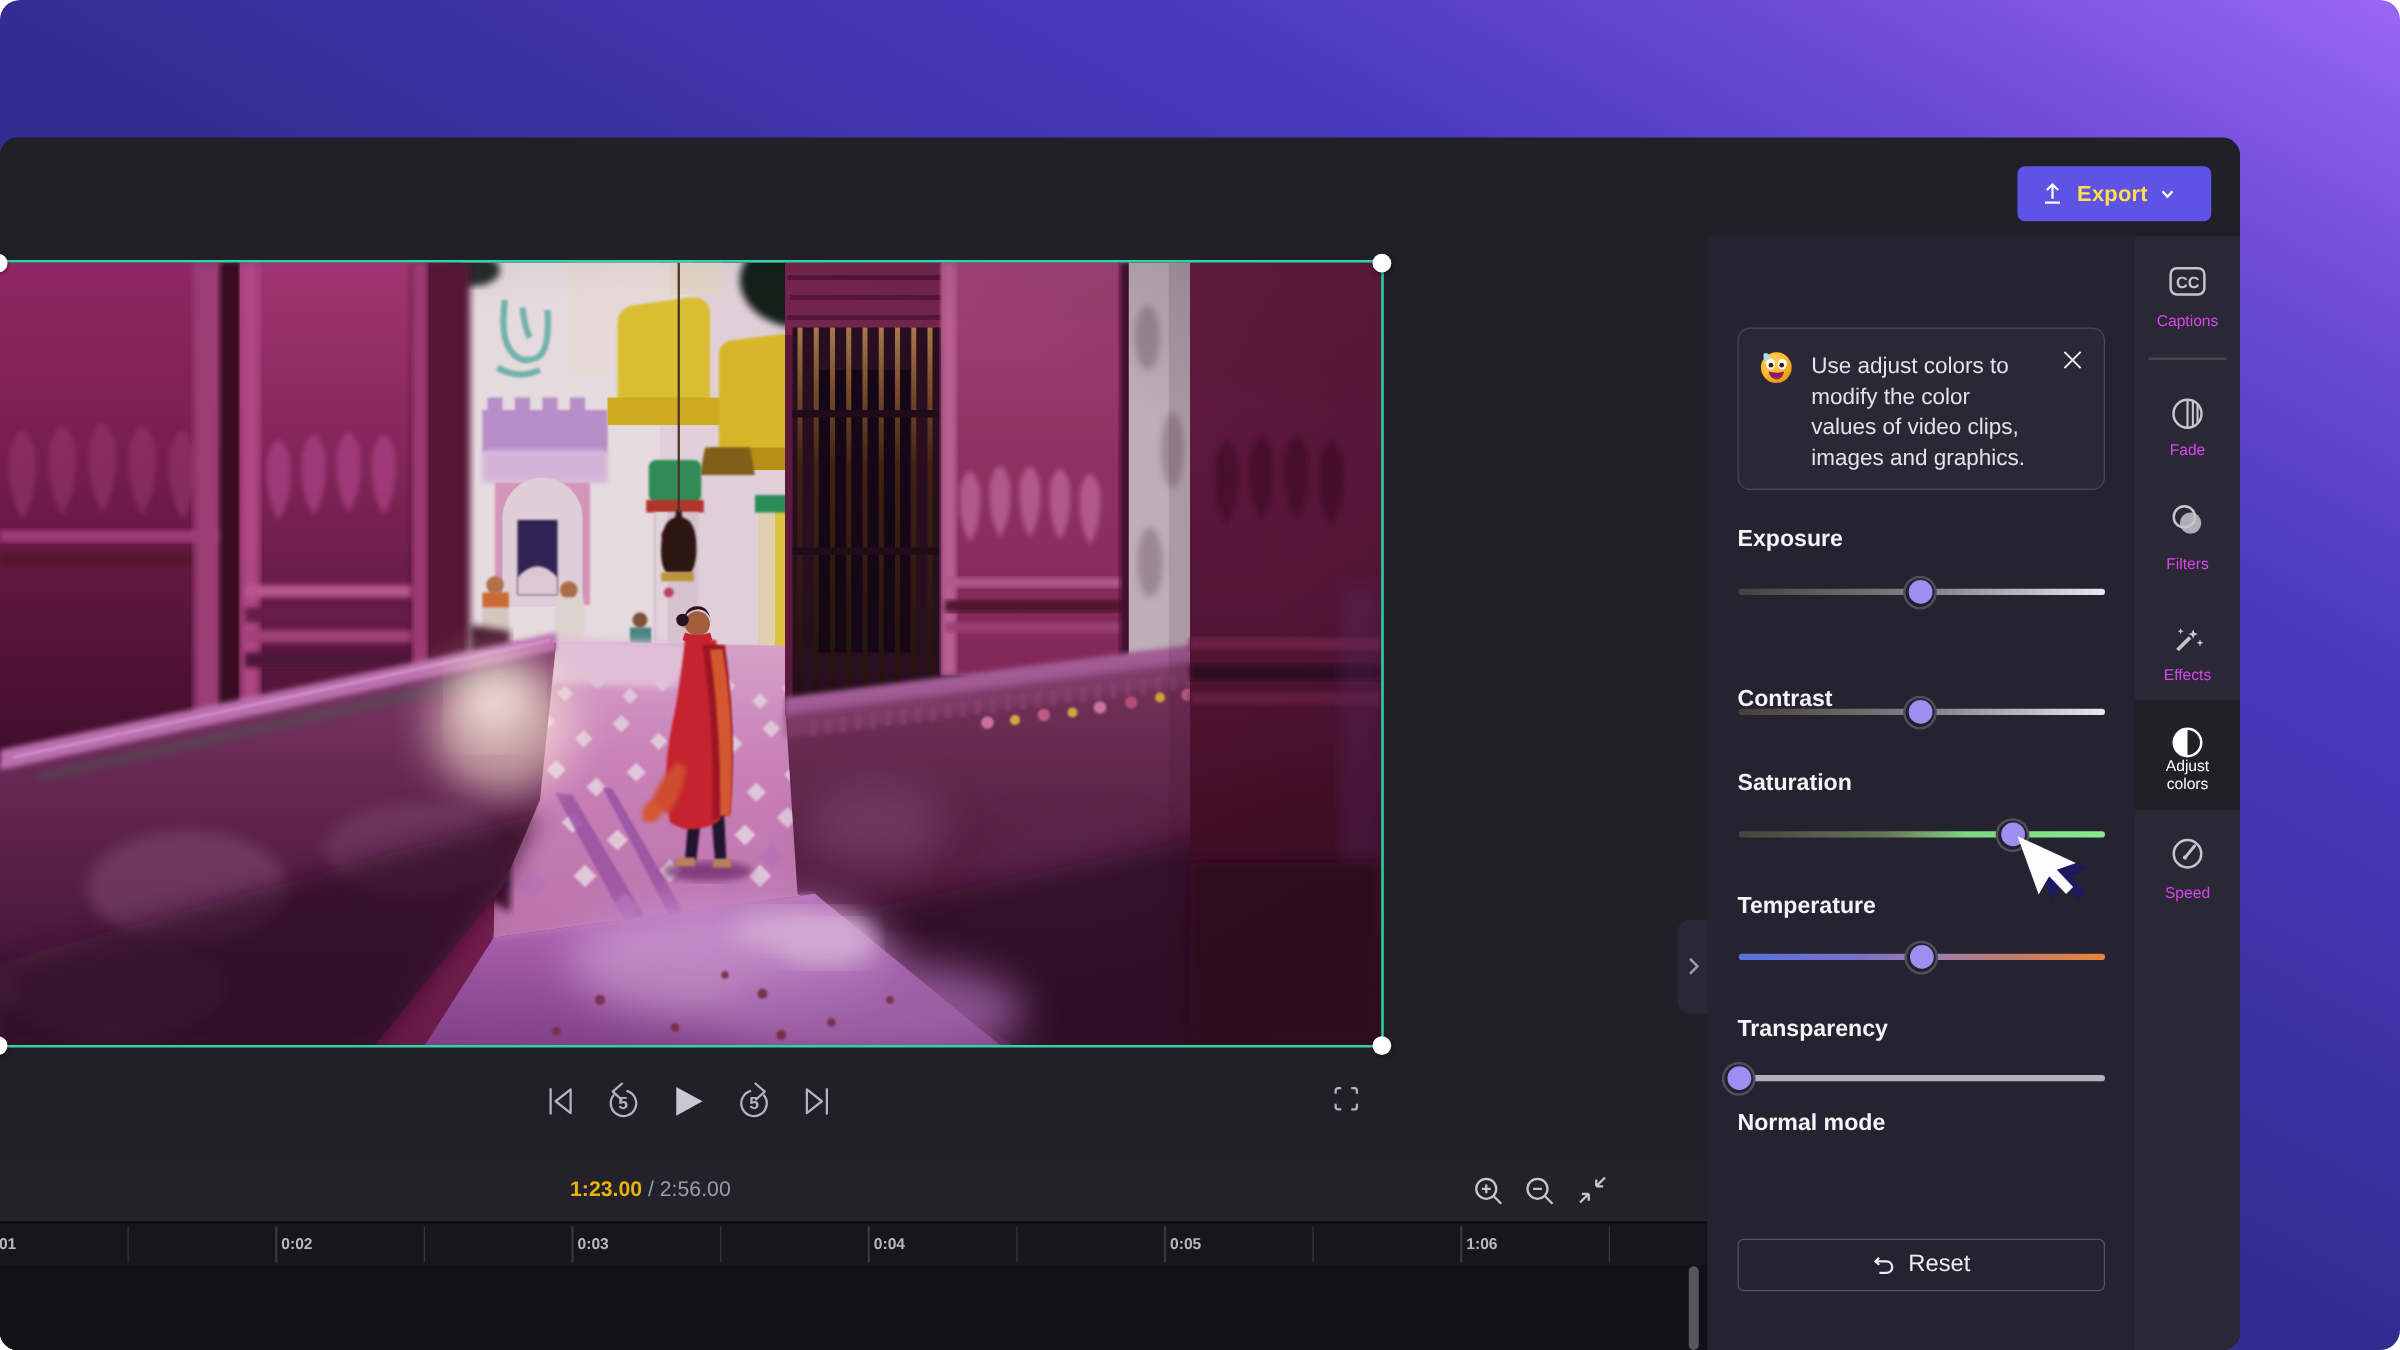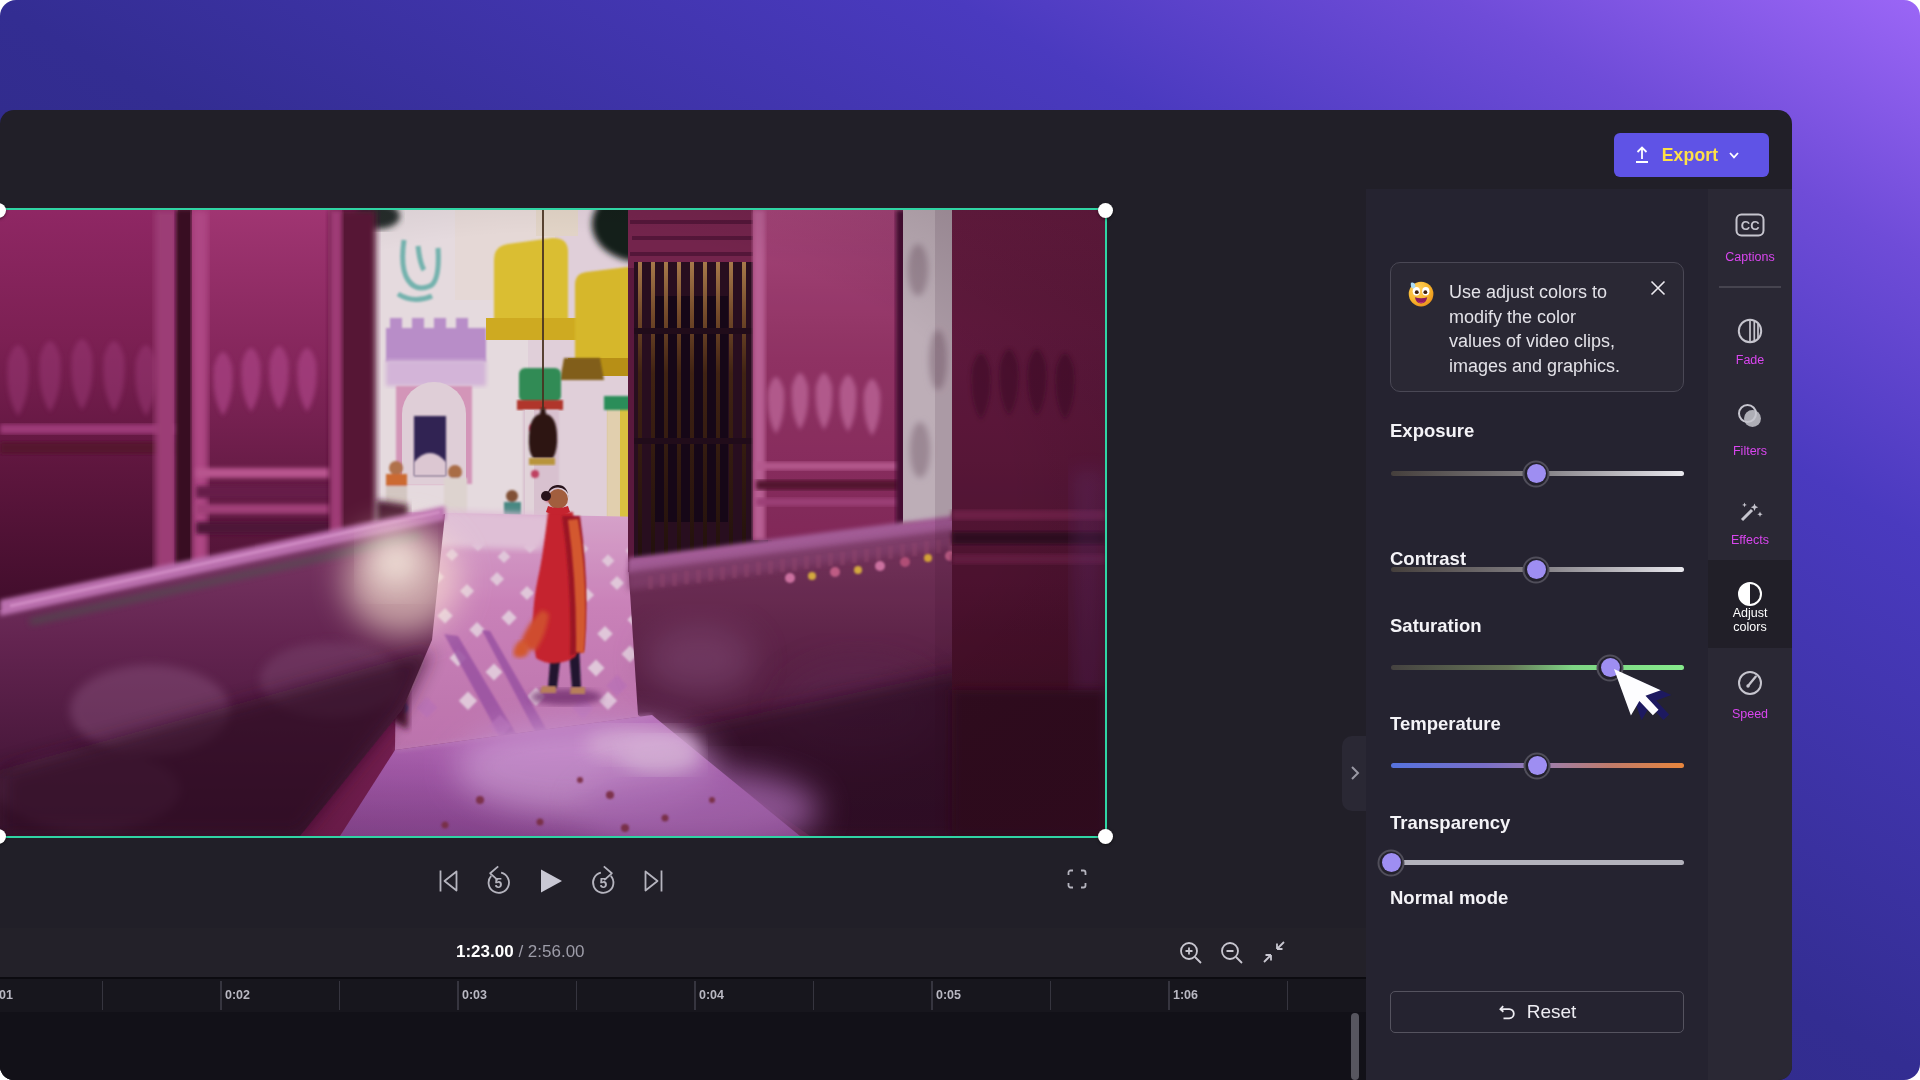--- a/index.html
+++ b/index.html
@@ -55,21 +55,21 @@
 
   
   .vidwrap { position:absolute; left:0; top:100px; width:1105px; height:626px; }
   .selframe { position:absolute; left:-2px; top:98px; width:1109px; height:630px;
     border:2px solid #30d4a4; }
   .handle { position:absolute; width:15px; height:15px; background:#fff; border-radius:50%; box-shadow:0 1px 3px rgba(0,0,0,.5); }
 
   .ctlicons { position:absolute; top:771px; color:#b5b4be; }
   .toolbar { position:absolute; left:0; top:818px; width:1366px; height:49px; background:#232129; }
   .timetext { position:absolute; left:456px; top:14px; font-size:17px; color:#9d9ca8; }
-  .timetext b { color:#ffffff; font-weight:700; }
+  .timetext b { color:#eab308; font-weight:700; }
   .ruler { position:absolute; left:0; top:867px; width:1366px; height:103px; background:#17161d; border-top:2px solid #0c0b10; }
   .tracks { position:absolute; left:0; top:902px; width:1366px; height:68px; background:#121118; }
   .tick { position:absolute; top:2px; width:1.5px; height:29px; background:#36353f; }
   .ticklbl { position:absolute; top:9px; font-size:12.5px; font-weight:700; color:#b9b8c2; }
   .scrollv { position:absolute; left:1351px; top:903px; width:8px; height:67px; background:#57565f; border-radius:4px; }
   .exptab { position:absolute; left:1342px; top:626px; width:26px; height:75px; background:#2a2834; border-radius:10px 0 0 10px; }
 </style>
 </head>
 <body>
 <div class="page">

